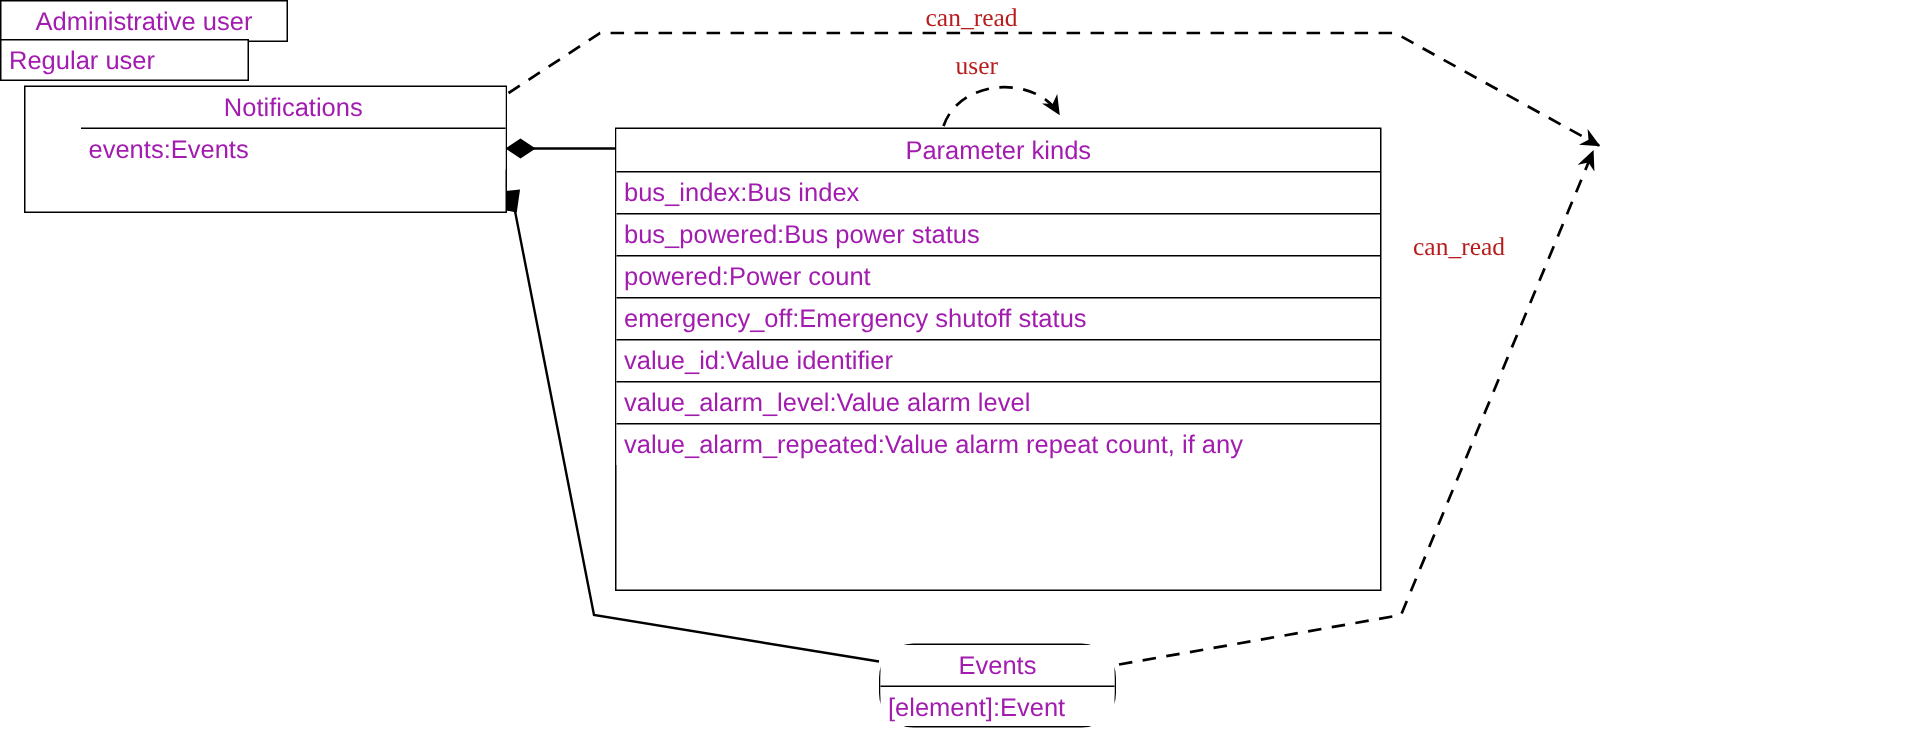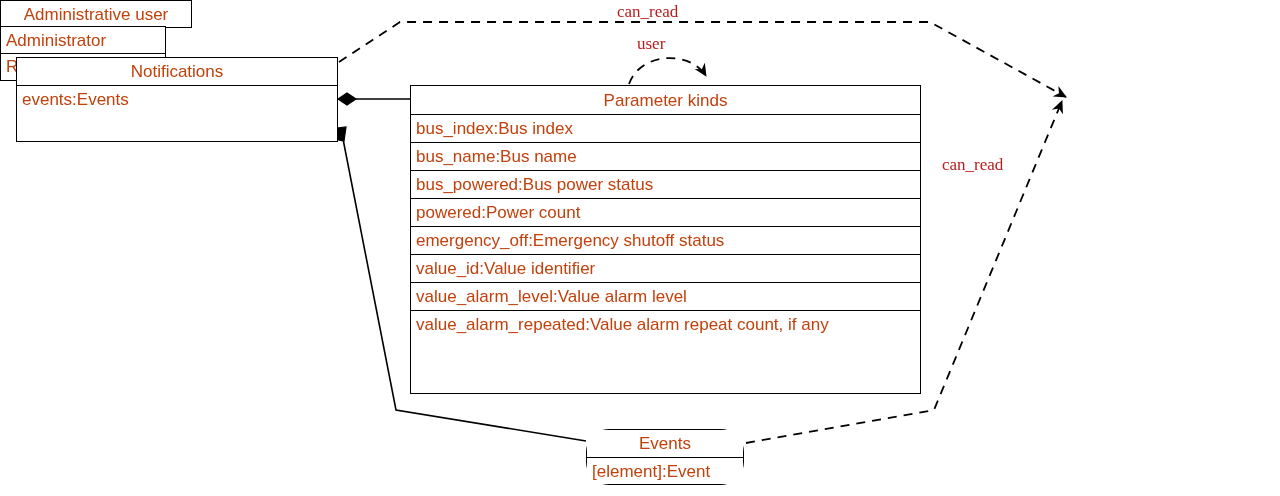--- a/index.html
+++ b/index.html
@@ -25,21 +25,21 @@
   .uml-box {
     position: absolute;
     box-sizing: border-box;
     background: #ffffff;
     border: 1.6px solid #000000;
     z-index: 5;
   }
   .uml-row {
     box-sizing: border-box;
     background: #ffffff;
-    color: #c2410c;
+    color: #a21caf;
     font-size: 17px;
     line-height: 1;
     white-space: nowrap;
     display: flex;
     align-items: center;
     border-top: 1.6px solid #000000;
   }
   .uml-row.first {
     border-top: none;
   }
@@ -49,20 +49,21 @@
   .uml-row.attr {
     justify-content: flex-start;
     padding-left: 5px;
   }
   
   #box-notifications {
     left: 16px;
     top: 57px;
     width: 322px;
     height: 85px;
+    padding-left: 37px;
   }
   #box-notifications .uml-row { height: 27.3px; }
   
   #box-parameter-kinds {
     left: 410px;
     top: 85px;
     width: 511px;
     height: 309px;
   }
   #box-parameter-kinds .uml-row { height: 28.0px; }
@@ -131,32 +132,30 @@
   <div class="edge-label" style="left:942px; top:155px;">can_read</div>
 
   <div class="uml-box" id="box-notifications">
     <div class="uml-row title first">Notifications</div>
     <div class="uml-row attr">events:Events</div>
   </div>
 
   <div class="uml-box" id="box-parameter-kinds">
     <div class="uml-row title first">Parameter kinds</div>
     <div class="uml-row attr">bus_index:Bus index</div>
-    <div class="uml-row attr">bus_name:Bus name</div>
     <div class="uml-row attr">bus_powered:Bus power status</div>
     <div class="uml-row attr">powered:Power count</div>
     <div class="uml-row attr">emergency_off:Emergency shutoff status</div>
     <div class="uml-row attr">value_id:Value identifier</div>
     <div class="uml-row attr">value_alarm_level:Value alarm level</div>
     <div class="uml-row attr">value_alarm_repeated:Value alarm repeat count, if any</div>
   </div>
 
   <div id="box-admin-user">
     <div class="uml-row title first">Administrative user</div>
-    <div class="uml-row attr sub">Administrator</div>
     <div class="uml-row attr sub">Regular user</div>
   </div>
 
   <div class="uml-box" id="box-events">
     <div class="uml-row title first">Events</div>
     <div class="uml-row attr">[element]:Event</div>
   </div>
 
 </div>
 

